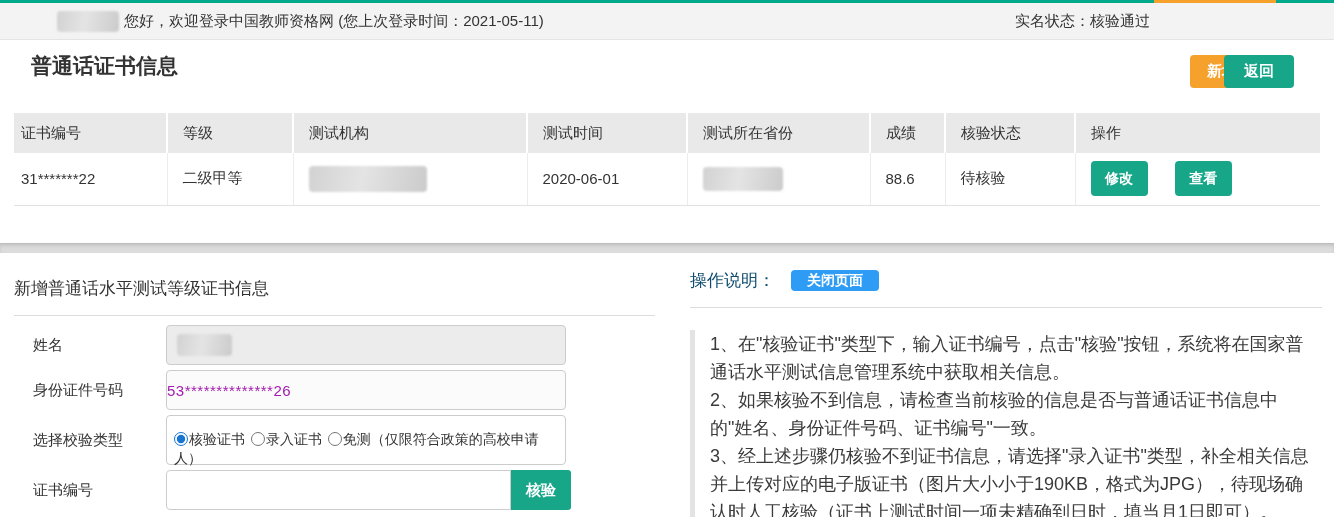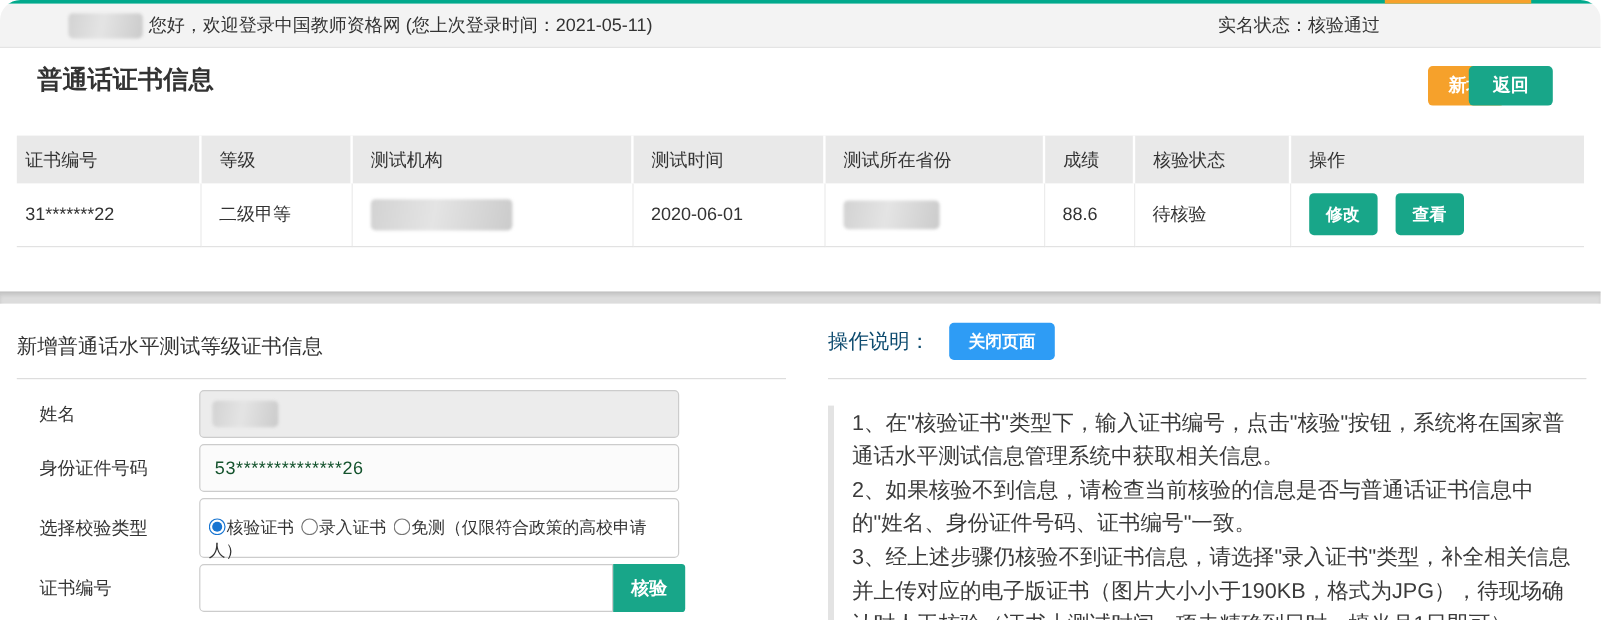--- a/index.html
+++ b/index.html
@@ -2,21 +2,21 @@
 <html style="--teal: #18a689; --orange: #f6a12b; --blue: #2e9cf5; --topline: #00a98c; --radio: #1875d1;"><head>
 <meta charset="utf-8">
 <style>
   :root{
     --teal:#18a689; --orange:#f6a12b; --blue:#2e9cf5; --topline:#00a98c; --radio:#1875d1;
   }
   *{box-sizing:border-box;}
   html,body{margin:0;padding:0;background:#fff;}
   .screen{
     position:relative;width:1334px;height:517px;overflow:hidden;background:#fff;
-    font-family:"Liberation Sans",sans-serif;color:#333;border-radius:17px;
+    font-family:"Liberation Sans",sans-serif;color:#333;
   }
   
   .top-line{position:absolute;top:0;left:0;width:1334px;height:3px;background:var(--topline);z-index:3;}
   .top-line-orange{position:absolute;left:1154px;top:0;width:122px;height:3px;background:var(--orange);}
   .topbar{position:absolute;top:3px;left:0;width:1334px;height:37px;background:#f3f3f3;border-bottom:1px solid #e4e4e4;}
   .greeting{position:absolute;left:124px;top:9px;font-size:15px;color:#333;white-space:nowrap;}
   .realname{position:absolute;left:1015px;top:9px;font-size:15px;color:#333;white-space:nowrap;}
   .redact{display:inline-block;background:linear-gradient(100deg,#d2d2d2 0%,#e4e4e4 45%,#cbcbcb 100%);border-radius:4px;filter:blur(1.2px);}
   .redact-user{position:absolute;left:57px;top:8px;width:62px;height:21px;}
   .redact-org{width:118px;height:26px;vertical-align:middle;}
@@ -35,43 +35,43 @@
   .cert-table th{
     background:#e9e9e9;height:40px;text-align:left;font-weight:normal;font-size:15px;color:#333;
     padding:0 4px 0 15px;border-right:2px solid #fff;
   }
   .cert-table th:first-child,.cert-table td:first-child{padding-left:7px;}
   .cert-table th:last-child,.cert-table td:last-child{border-right:none;}
   .cert-table td{
     height:52px;font-size:15px;color:#333;padding:0 4px 0 15px;background:#fff;
     border-right:1px solid #ececec;border-bottom:1px solid #e2e2e2;
   }
-  .btn-row{width:57px;height:35px;font-size:14px;margin-right:11px;}
+  .btn-row{width:57px;height:35px;font-size:14px;margin-right:23px;}
   
   .divider-band{position:absolute;left:0;top:243px;width:1334px;height:10px;background:#dcdcdc;border-top:1px solid #bdbdbd;box-shadow:inset 0 2px 3px rgba(0,0,0,.10);}
   
   .form-col{position:absolute;left:14px;top:252px;width:641px;}
   .section-title{margin:26px 0 0 0;font-size:17px;font-weight:normal;color:#333;line-height:22px;}
   .hr{border-bottom:1px solid #ddd;margin-top:15px;}
   .form-row{display:flex;align-items:center;margin-top:5px;}
   .form-row.first{margin-top:9px;}
   .form-label{width:152px;padding-left:19px;font-size:15px;color:#333;flex-shrink:0;}
   .input{width:400px;height:40px;border:1px solid #ccc;border-radius:4px;background:#fff;}
   .input-disabled{background:#ececec;display:flex;align-items:center;padding-left:10px;}
-  .input-readonly{background:#fbfbfb;display:flex;align-items:center;padding-left:12px;color:#14532d;font-size:15px;letter-spacing:.5px;}
+  .input-readonly{background:#fbfbfb;display:flex;align-items:center;padding-left:0;color:#a21caf;font-size:15px;letter-spacing:.5px;}
   .radio-box{height:50px;padding:14px 6px 5px 7px;font-size:14px;line-height:19px;color:#333;}
   .radio-item{margin-right:2px;cursor:pointer;}
   .radio-item input{width:14px;height:14px;accent-color:var(--radio);vertical-align:-2px;margin:0 1px 0 0;}
   .cert-input{width:345px;border-radius:4px 0 0 4px;font-size:15px;padding:0 10px;font-family:inherit;color:#333;}
   .btn-verify{width:60px;height:40px;font-size:15px;border-radius:0 3px 3px 0;flex-shrink:0;}
   
   .help-col{position:absolute;left:690px;top:252px;width:632px;}
   .help-head{display:flex;align-items:center;margin-top:17px;}
   .help-title{margin:0;font-size:17px;font-weight:normal;color:#0c4a6e;}
-  .btn-close{width:88px;height:31px;font-size:14px;margin-left:16px;}
+  .btn-close{width:88px;height:21px;font-size:14px;margin-left:16px;}
   .help-body{display:flex;margin-top:22px;align-items:stretch;}
   .help-bar{width:5px;background:#e3e3e3;flex-shrink:0;margin-right:15px;}
   .help-text{width:604px;font-size:18px;line-height:28px;color:#3a3a3a;}
   .help-text p{margin:0;}
 </style>
 </head>
 <body>
 
 <div class="screen">
 

